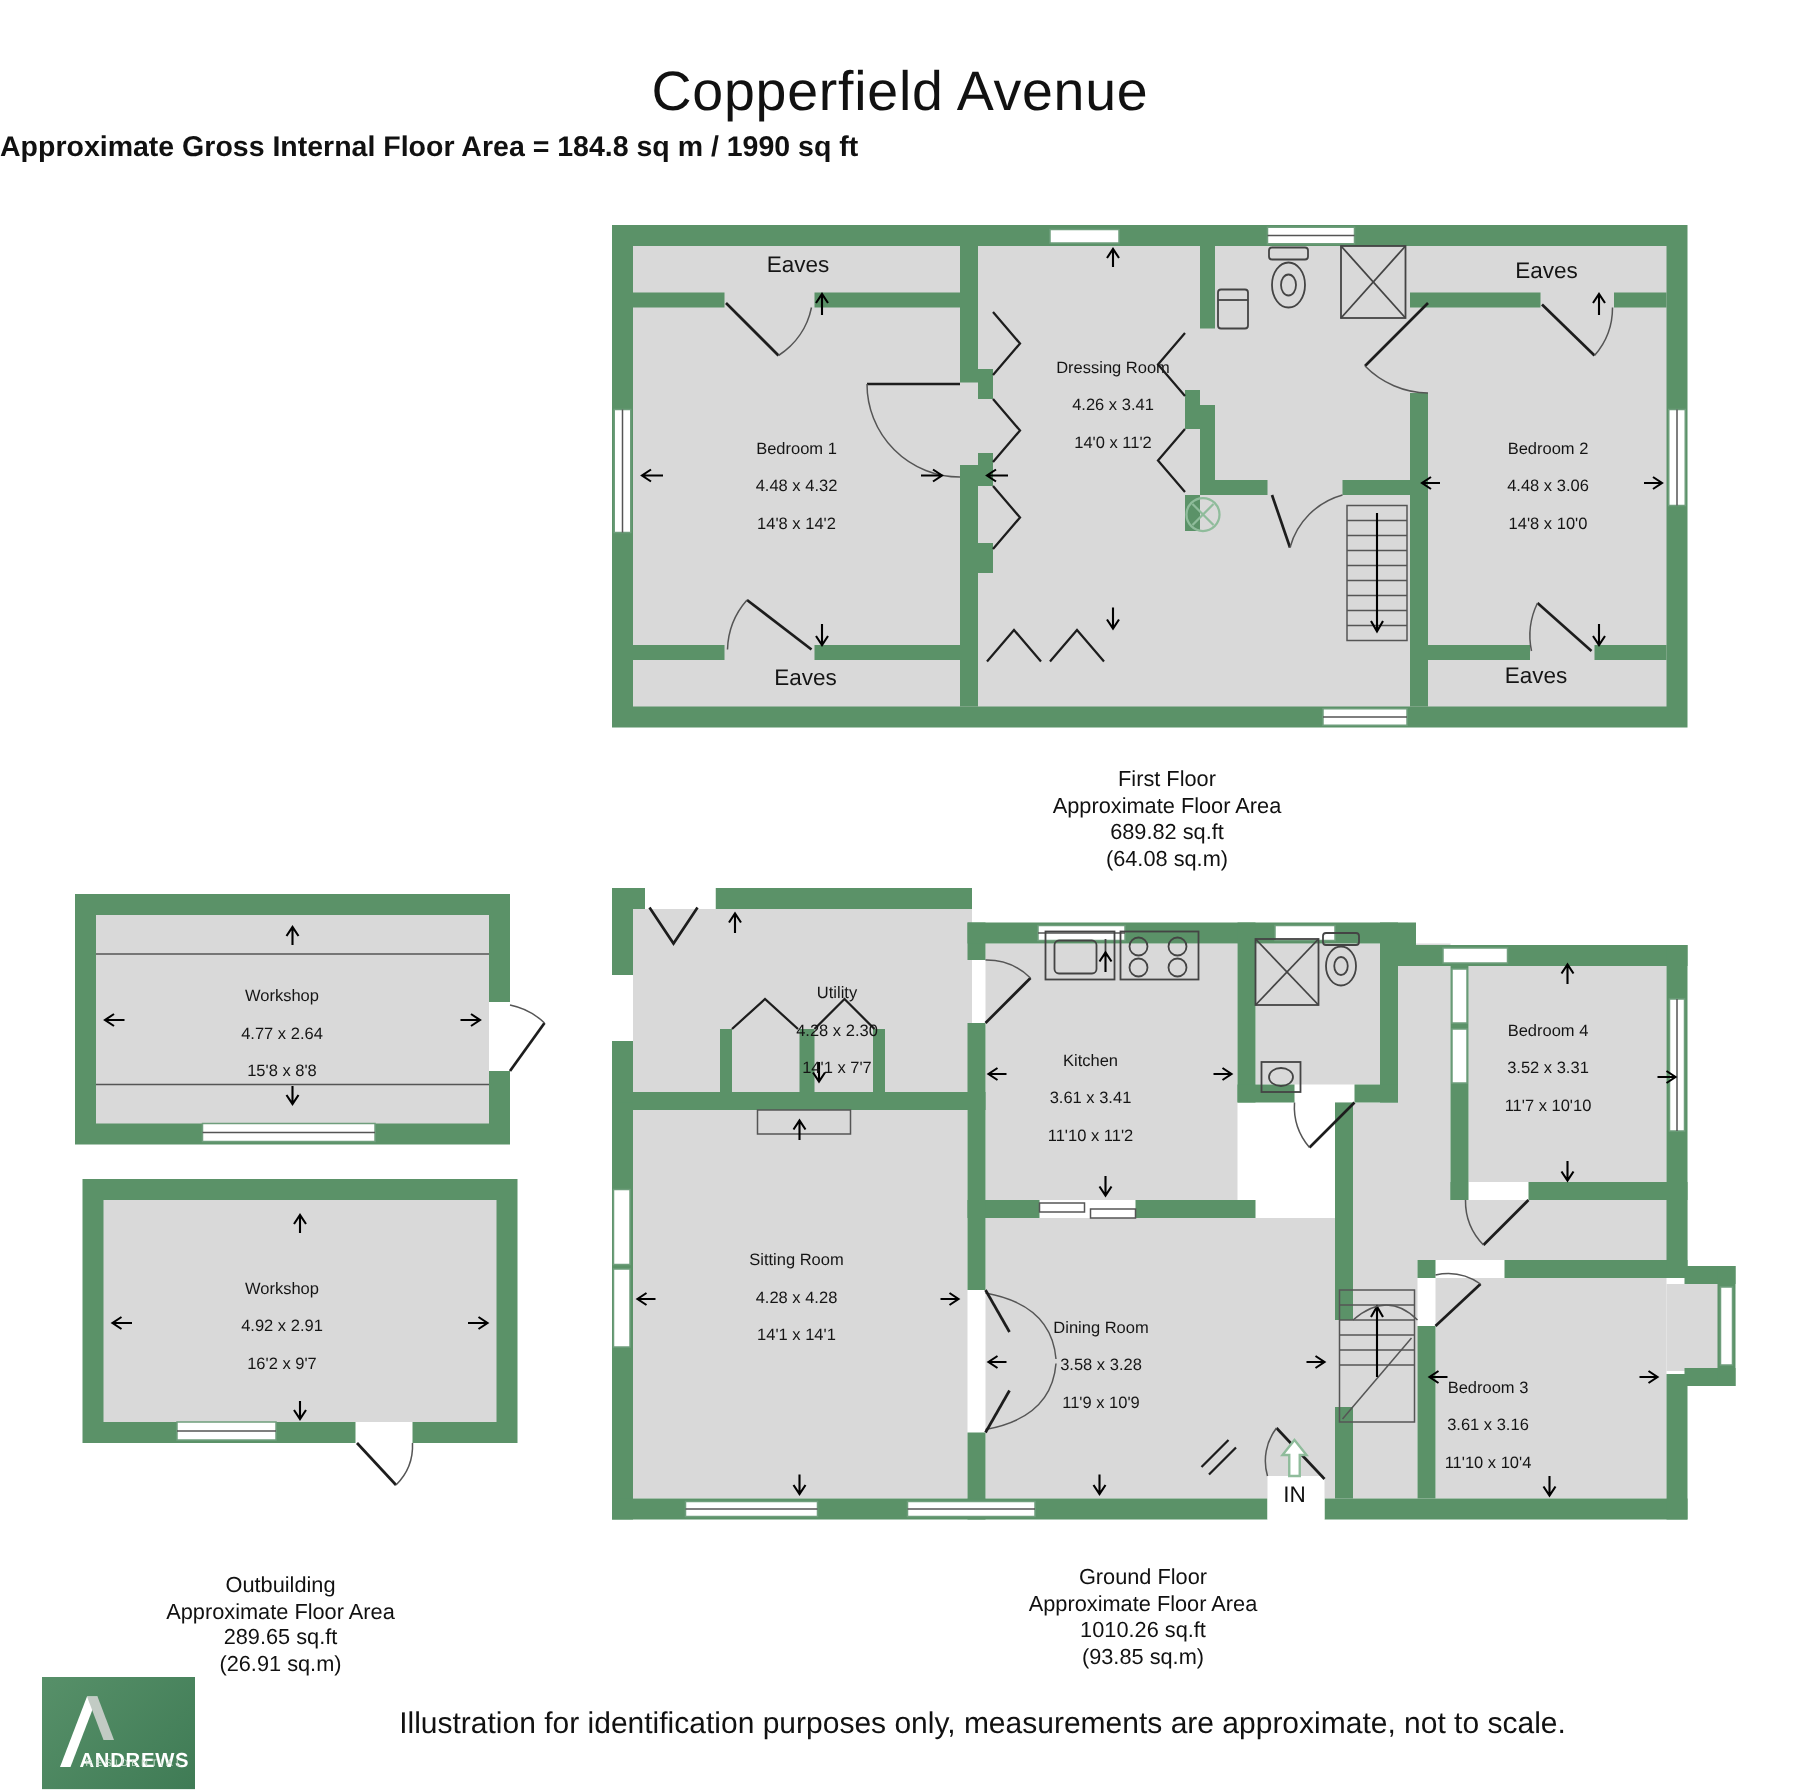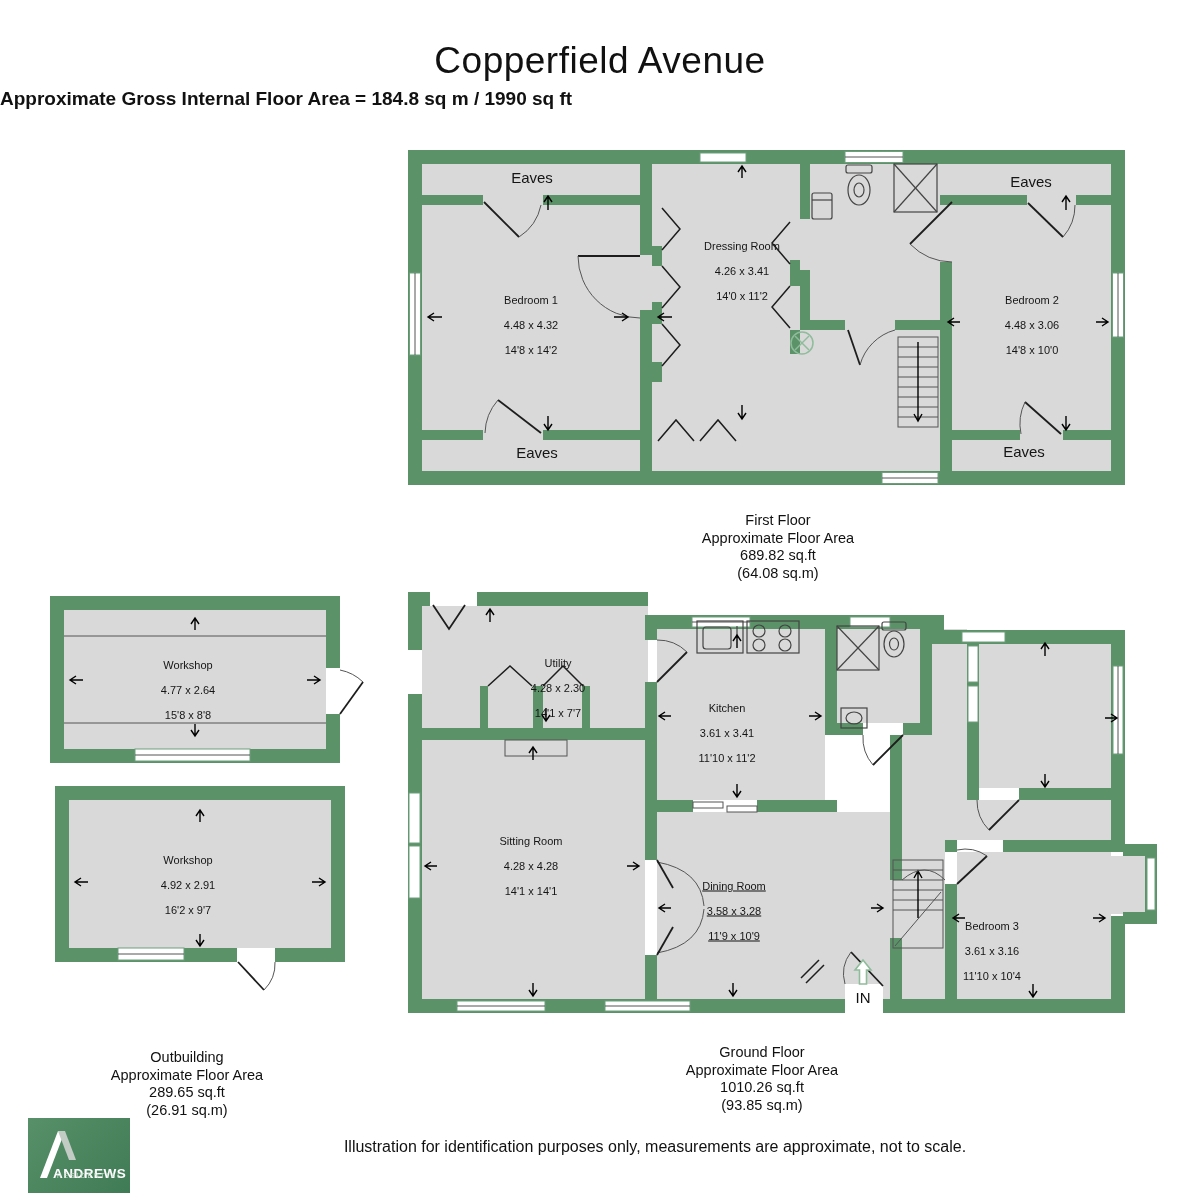--- a/index.html
+++ b/index.html
@@ -10,21 +10,21 @@
   .subtitle{left:0;right:0;top:88px;text-align:left;font-size:19px;font-weight:bold;color:#111;}
   .room-label{position:absolute;transform:translate(-50%,-50%);text-align:center;
               font-size:11px;line-height:25px;color:#151515;white-space:nowrap;z-index:5;}
   .room-label span{display:block;}
   .room-label.wrap{white-space:normal;width:114px;}
   .eaves{position:absolute;transform:translate(-50%,-50%);font-size:15px;color:#151515;z-index:5;}
   .caption{position:absolute;transform:translateX(-50%);text-align:center;
            font-size:14.5px;line-height:17.5px;color:#111;z-index:5;}
   .caption span{display:block;}
   .in-label{position:absolute;transform:translate(-50%,-50%);font-size:15px;color:#111;z-index:6;}
-  .footer{position:absolute;left:150px;right:40px;top:1138px;text-align:center;font-size:16px;color:#111;}
+  .footer{position:absolute;left:150px;right:40px;top:1138px;text-align:center;font-size:20px;color:#111;}
   .logo{position:absolute;left:28px;top:1118px;width:102px;height:75px;
         background:linear-gradient(135deg,#579069,#3f7b55);overflow:hidden;}
   .logo .nm{position:absolute;left:25px;top:48px;color:#fff;font-size:13.5px;font-weight:bold;letter-spacing:.5px;}
   .logo .tg{position:absolute;left:29px;top:54px;color:#c9dccd;font-size:6.4px;letter-spacing:2.2px;}
   svg{position:absolute;overflow:visible;}
   .w{fill:#5b9268;}
   .r{fill:#d9d9d9;}
   .wn{fill:#ffffff;stroke:#6f9e7c;stroke-width:1;}
   .ln{stroke:#1d1d1d;stroke-width:1.8;fill:none;}
   .zz{stroke:#1d1d1d;stroke-width:1.5;fill:none;}
@@ -356,26 +356,31 @@
   <div class="room-label" style="left:546px;top:688px;margin-left:12px;">
     <span>Utility</span>
     <span>4.28 x 2.30</span>
     <span>14'1 x 7'7</span>
   </div>
   <div class="room-label" style="left:727px;top:733px;">
     <span>Kitchen</span>
     <span>3.61 x 3.41</span>
     <span>11'10 x 11'2</span>
   </div>
+  <div class="room-label" style="left:1032px;top:713px;">
+    <span>Bedroom 4</span>
+    <span>3.52 x 3.31</span>
+    <span>11'7 x 10'10</span>
+  </div>
   <div class="room-label" style="left:531px;top:845px;margin-top:21px;">
     <span>Sitting Room</span>
     <span>4.28 x 4.28</span>
     <span>14'1 x 14'1</span>
   </div>
-  <div class="room-label" style="left:734px;top:911px;text-decoration:underline;">
+  <div class="room-label" style="left:734px;top:911px;">
     <span>Dining Room</span>
     <span>3.58 x 3.28</span>
     <span>11'9 x 10'9</span>
   </div>
   <div class="room-label" style="left:992px;top:911px;margin-top:40px;">
     <span>Bedroom 3</span>
     <span>3.61 x 3.16</span>
     <span>11'10 x 10'4</span>
   </div>
   <div class="in-label" style="left:863px;top:997px;">IN</div>

